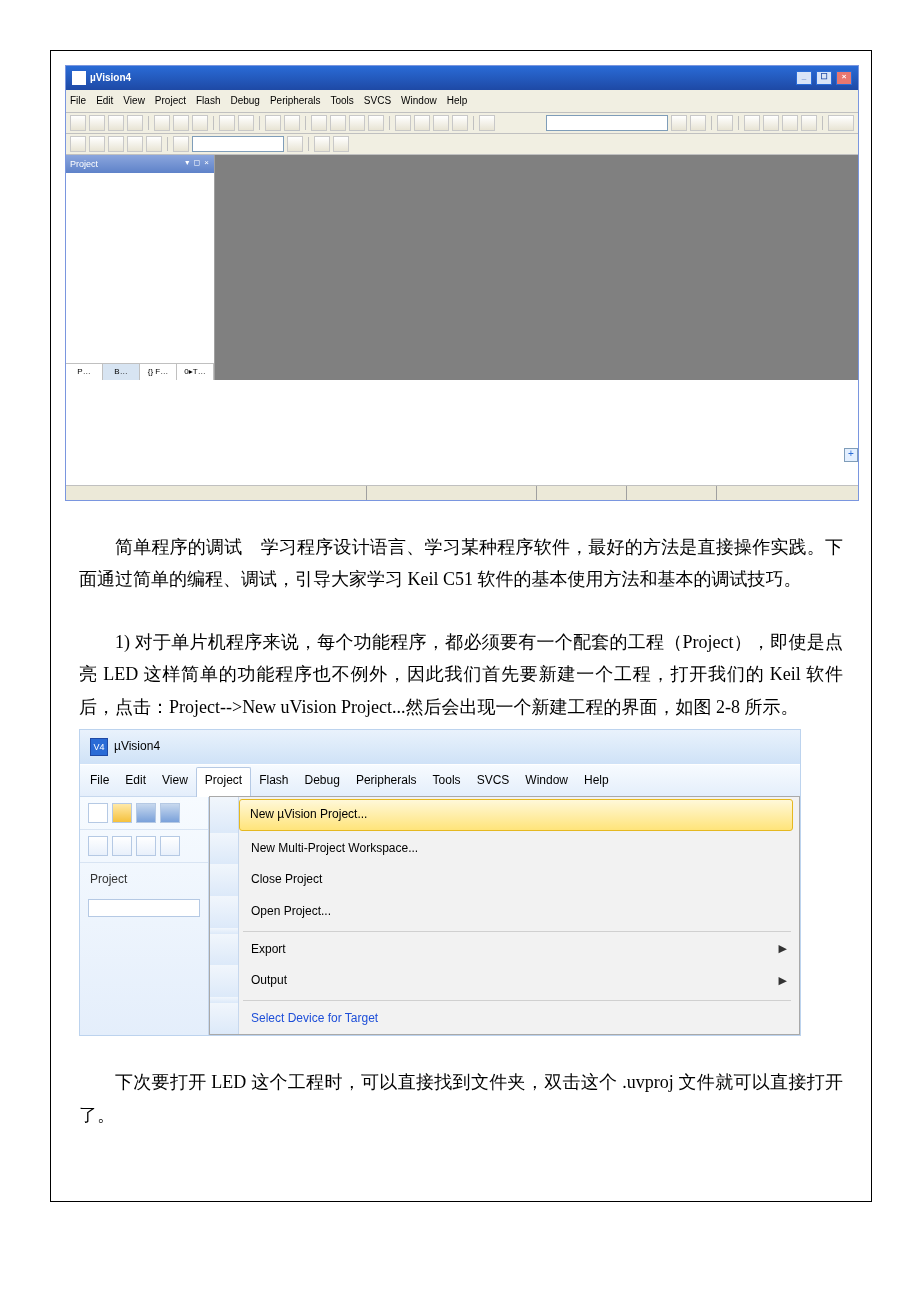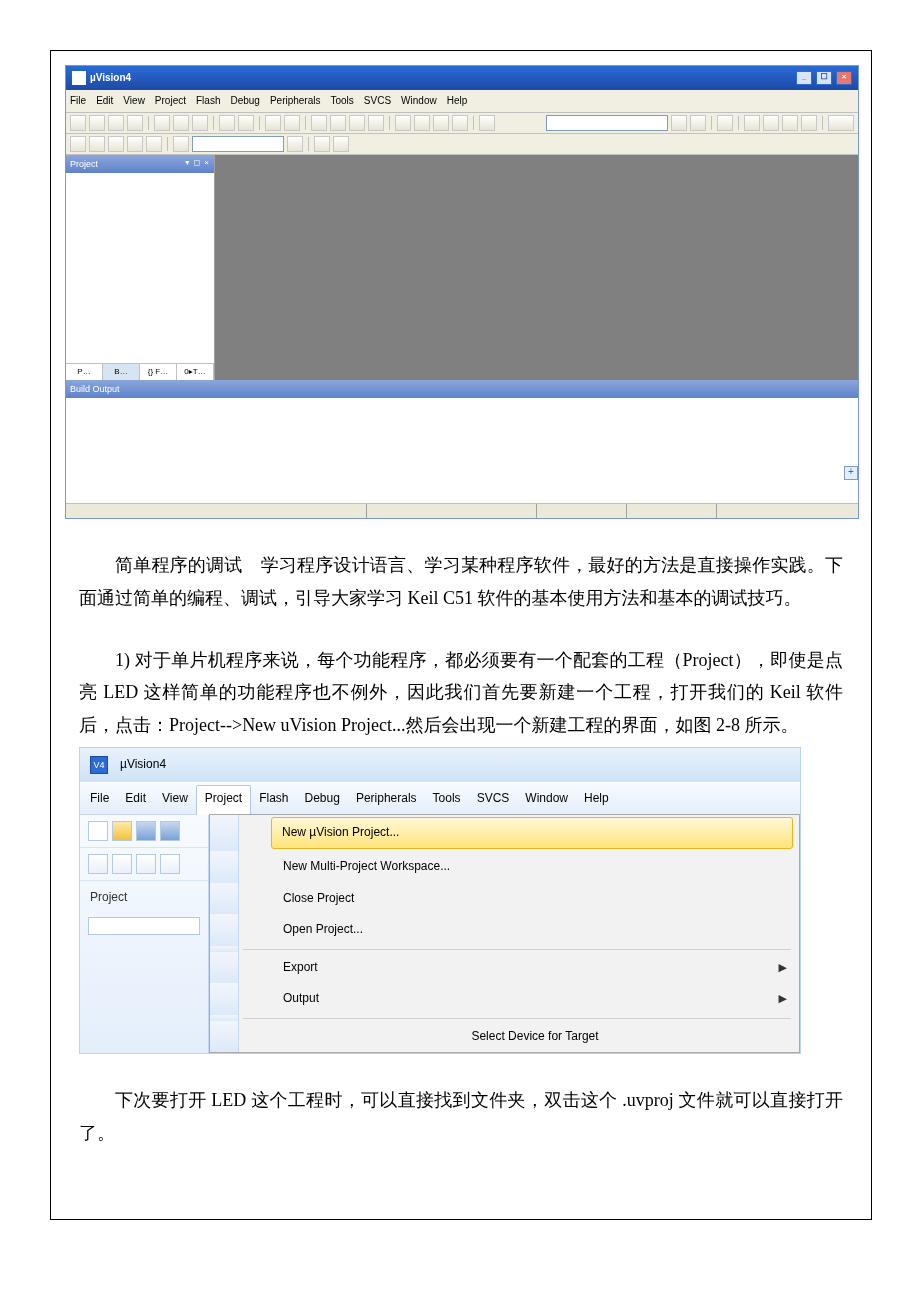--- a/index.html
+++ b/index.html
@@ -175,21 +175,21 @@
     font-family: "Segoe UI", Tahoma, sans-serif;
     font-size: 12px;
     border: 1px solid #bcd3ee;
     border-top: none;
   }
   .s2-title {
     background: linear-gradient(#e9f2fc, #cfe2f7);
     padding: 6px 10px;
     display: flex;
     align-items: center;
-    gap: 12px;
+    gap: 6px;
     color: #000;
     border-top: 1px solid #bcd3ee;
   }
   .s2-title .sq {
     width: 16px; height: 16px;
     background: #2a6bd6;
     border: 1px solid #1e49a5;
     display: inline-flex;
     align-items: center;
     justify-content: center;
@@ -247,21 +247,20 @@
   .s2-drop {
     flex: 1;
     background: #f2f2f2;
     border: 1px solid #a9a9a9;
     margin: -1px 0 0 0;
   }
   .s2-item {
     display: flex;
     align-items: center;
     padding: 0;
-    gap: 32px;
   }
   .s2-item .lstripe {
     width: 28px;
     align-self: stretch;
     background: linear-gradient(#f1f6fc,#dce9f9);
     border-right: 1px solid #c7d8ee;
   }
   .s2-item .txt {
     flex: 1;
     padding: 5px 12px;
@@ -272,21 +271,21 @@
     color: #333;
     font-size: 11px;
   }
   .s2-item.hl .txt {
     background: linear-gradient(#fff8d9, #ffe47a);
     border: 1px solid #e5b820;
     border-radius: 3px;
     margin: 2px 6px 2px 0;
     padding: 4px 10px;
   }
-  .s2-item.dis .txt { color: #000000; text-align: center; }
+  .s2-item.dis .txt { color: #1d4ed8; }
   .s2-sep {
     display: flex;
   }
   .s2-sep .lstripe {
     width: 28px; height: 6px;
     background: linear-gradient(#f1f6fc,#dce9f9);
     border-right: 1px solid #c7d8ee;
   }
   .s2-sep .line {
     flex: 1;
@@ -392,21 +391,20 @@
           <div class="s1-left-blank"></div>
           <div class="s1-left-tabs">
             <span>P…</span>
             <span style="background:#d7e4f2">B…</span>
             <span>{} F…</span>
             <span>0▸T…</span>
           </div>
         </div>
         <div class="s1-right"></div>
       </div>
-      <div class="s1-out-title">Build Output</div>
       <div class="s1-out">
         <div class="plus">+</div>
       </div>
       <div class="s1-status">
         <span class="sseg" style="left:300px"></span>
         <span class="sseg" style="left:470px"></span>
         <span class="sseg" style="left:560px"></span>
         <span class="sseg" style="left:650px"></span>
       </div>
     </div>

